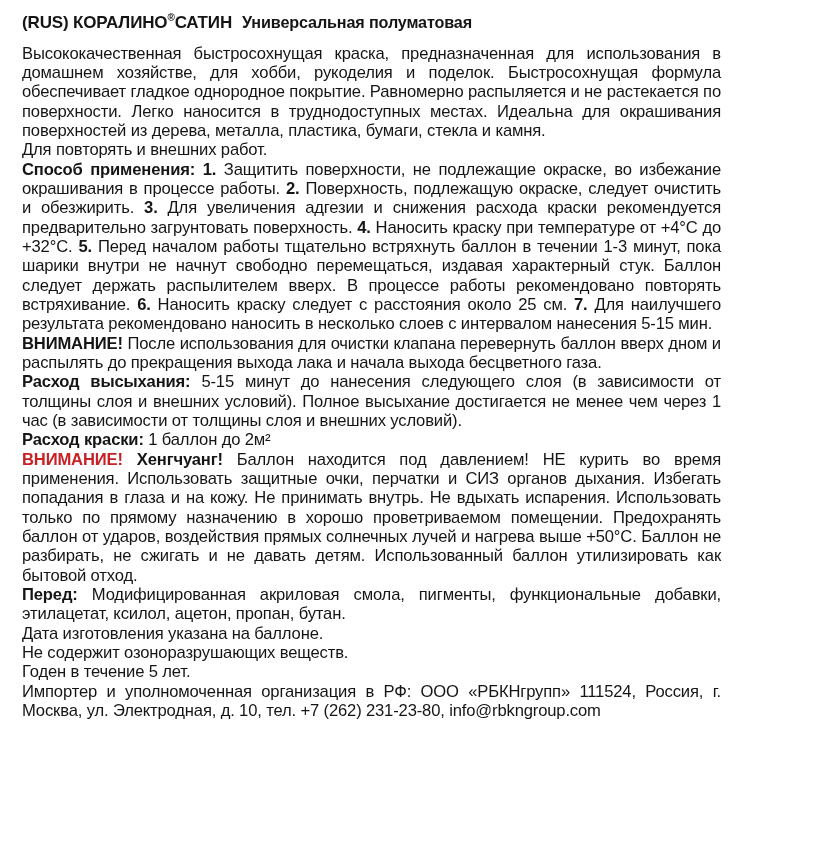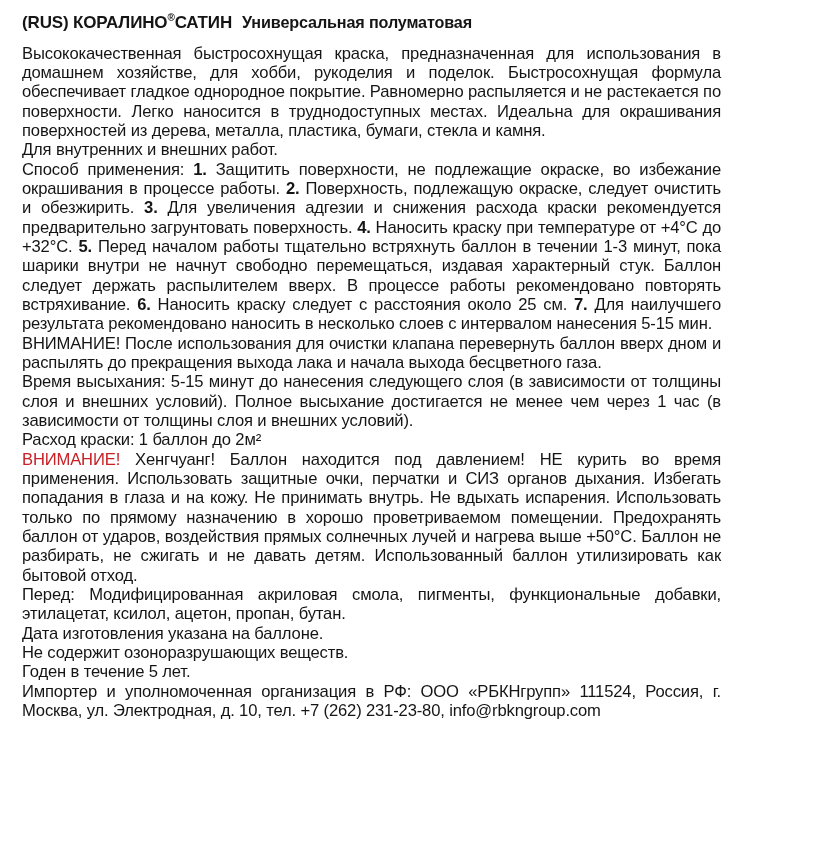--- a/index.html
+++ b/index.html
@@ -20,52 +20,52 @@
     font-weight:bold;
     font-size:17px;
     margin:0 0 11px 0;
     white-space:nowrap;
   }
   .title .subtitle{margin-left:10px;font-size:16.2px;}
   sup.reg{font-size:10px;line-height:0;vertical-align:super;font-weight:bold;}
   p.para{margin:0;text-align:justify;}
   .block-gap{margin-bottom:12px;}
   .line{margin:0;}
-  .b{font-weight:normal;}
+  .b{font-weight:bold;}
   .red{color:#c72025;}
   .num{font-weight:bold;}
 </style>
 </head>
 <body>
 
 <div class="page">
 
   <div class="title"><span>(RUS) КОРАЛИНО</span><sup class="reg">®</sup><span>САТИН</span><span class="subtitle">Универсальная полуматовая</span></div>
 
   <p class="para"><span>Высококачественная быстросохнущая краска, предназначенная для использования в домашнем хозяйстве, для хобби, рукоделия и поделок. Быстросохнущая формула обеспечивает гладкое однородное покрытие. Равномерно распыляется и не растекается по поверхности. Легко наносится в труднодоступных местах. Идеальна для окрашивания поверхностей из дерева, металла, пластика, бумаги, стекла и камня.</span></p>
-  <div class="line block-gap">Для внутренних и внешних работ.</div>
+  <div class="line block-gap">Для повторять и внешних работ.</div>
 
   <p class="para block-gap">
     <span class="b">Способ применения:</span>
     <span class="num">1.</span> <span>Защитить поверхности, не подлежащие окраске, во избежание окрашивания в процессе работы.</span>
     <span class="num">2.</span> <span>Поверхность, подлежащую окраске, следует очистить и обезжирить.</span>
     <span class="num">3.</span> <span>Для увеличения адгезии и снижения расхода краски рекомендуется предварительно загрунтовать поверхность.</span>
     <span class="num">4.</span> <span>Наносить краску при температуре от +4°С до +32°С.</span>
     <span class="num">5.</span> <span>Перед началом работы тщательно встряхнуть баллон в течении 1-3 минут, пока шарики внутри не начнут свободно перемещаться, издавая характерный стук. Баллон следует держать распылителем вверх. В процессе работы рекомендовано повторять встряхивание.</span>
     <span class="num">6.</span> <span>Наносить краску следует с расстояния около 25 см.</span>
     <span class="num">7.</span> <span>Для наилучшего результата рекомендовано наносить в несколько слоев с интервалом нанесения 5-15 мин.</span>
   </p>
 
   <p class="para block-gap">
     <span class="b">ВНИМАНИЕ!</span>
     <span>После использования для очистки клапана перевернуть баллон вверх дном и распылять до прекращения выхода лака и начала выхода бесцветного газа.</span>
   </p>
 
   <p class="para block-gap">
-    <span class="b">Время высыхания:</span>
+    <span class="b">Расход высыхания:</span>
     <span>5-15 минут до нанесения следующего слоя (в зависимости от толщины слоя и внешних условий). Полное высыхание достигается не менее чем через 1 час (в зависимости от толщины слоя и внешних условий).</span>
   </p>
 
   <p class="para block-gap">
     <span class="b">Расход краски:</span>
     <span>1 баллон до 2м²</span>
   </p>
 
   <p class="para block-gap">
     <span class="b red">ВНИМАНИЕ!</span>

